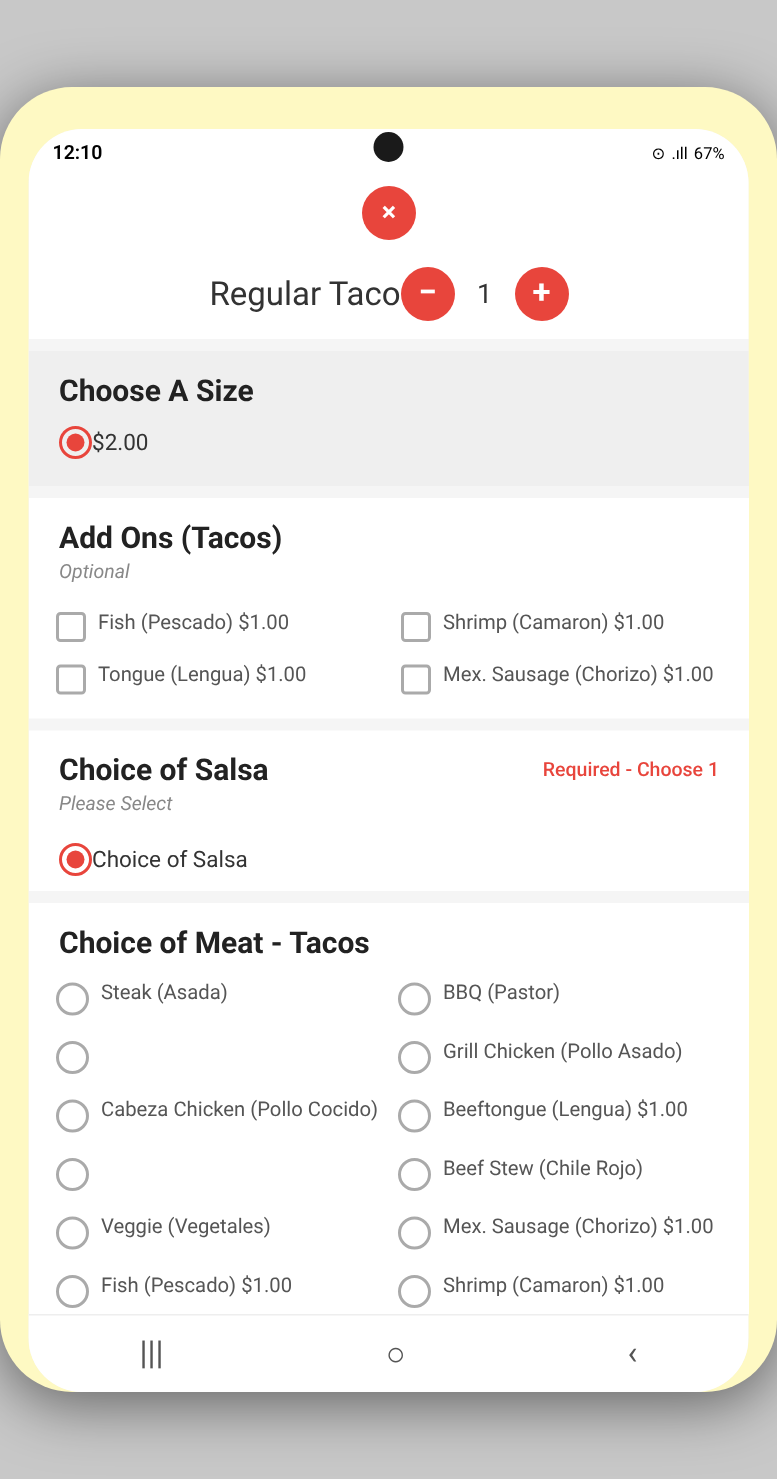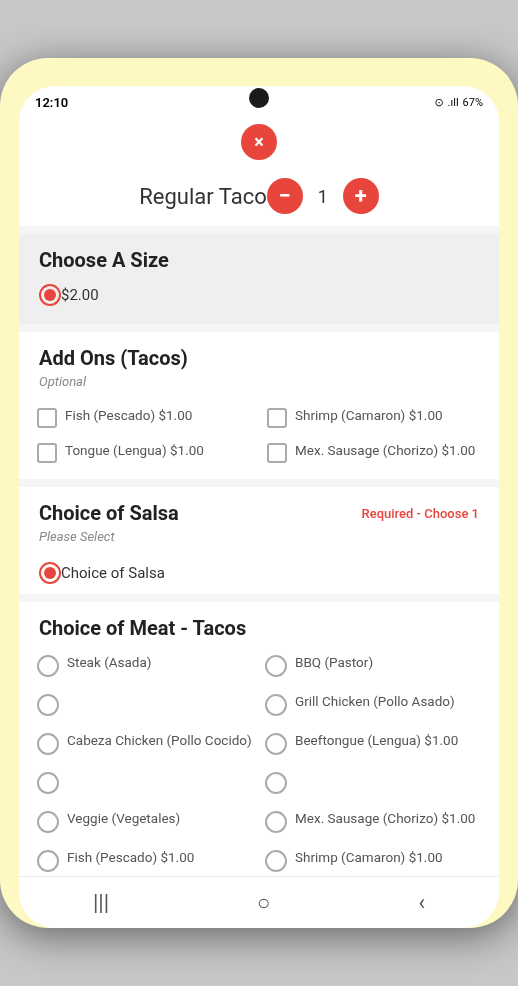--- a/index.html
+++ b/index.html
@@ -416,20 +416,21 @@
           </div>
           <div class="meat-item">
             <div class="radio-circle-empty"></div>
             <span class="meat-label">Beeftongue (Lengua) $1.00</span>
           </div>
           <div class="meat-item">
             <div class="radio-circle-empty"></div>
           </div>
           <div class="meat-item">
             <div class="radio-circle-empty"></div>
+            <span class="meat-label">Beef Stew (Chile Rojo)</span>
           </div>
           <div class="meat-item">
             <div class="radio-circle-empty"></div>
             <span class="meat-label">Veggie (Vegetales)</span>
           </div>
           <div class="meat-item">
             <div class="radio-circle-empty"></div>
             <span class="meat-label">Mex. Sausage (Chorizo) $1.00</span>
           </div>
           <div class="meat-item">

